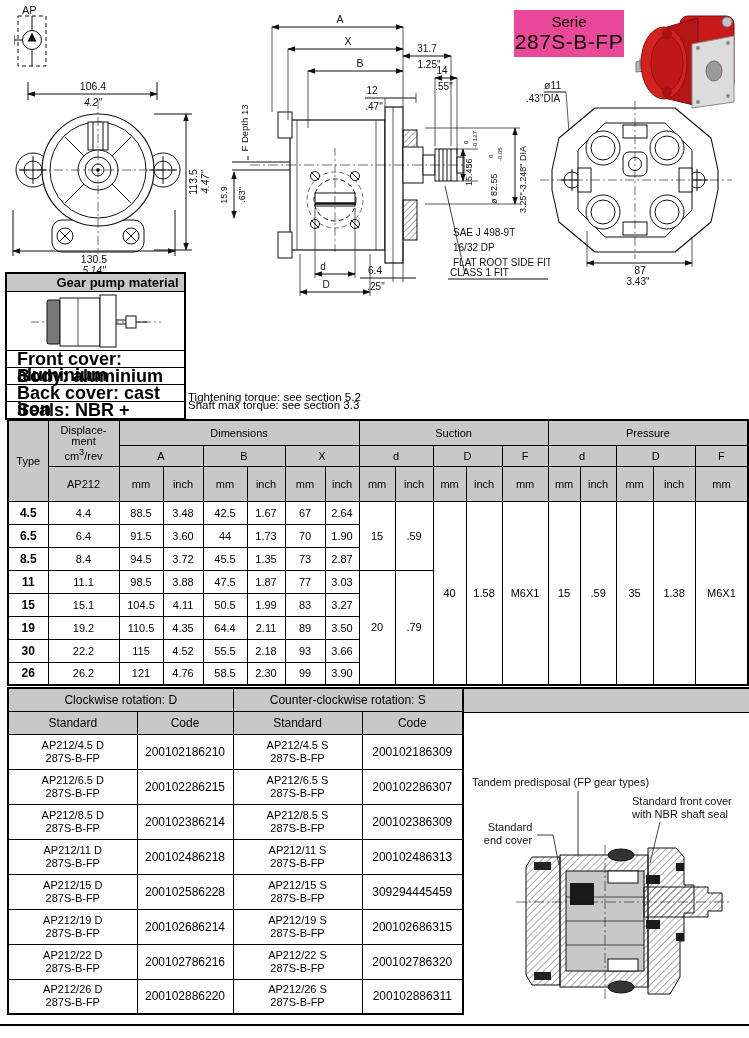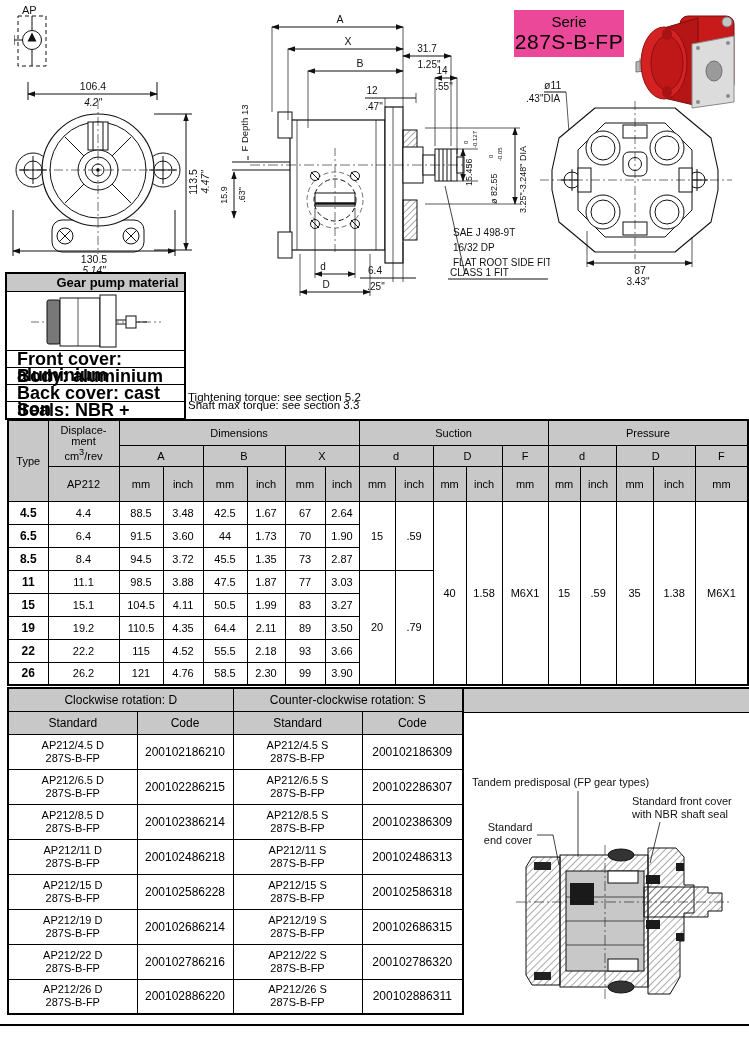--- a/index.html
+++ b/index.html
@@ -454,21 +454,21 @@
       <td class="tcol">19</td>
         <td>19.2</td>
       <td>110.5</td>
         <td>4.35</td>
       <td>64.4</td>
         <td>2.11</td>
       <td>89</td>
         <td>3.50</td>
     </tr>
     <tr>
-      <td class="tcol">22</td>
+      <td class="tcol">30</td>
         <td>22.2</td>
       <td>115</td>
         <td>4.52</td>
       <td>55.5</td>
         <td>2.18</td>
       <td>93</td>
         <td>3.66</td>
     </tr>
     <tr>
       <td class="tcol">26</td>
@@ -556,21 +556,21 @@
     <tr>
       <td class="std">
           <div>AP212/15 D</div>
           <div>287S-B-FP</div>
         </td>
       <td class="code">200102586228</td>
       <td class="std">
           <div>AP212/15 S</div>
           <div>287S-B-FP</div>
         </td>
-      <td class="code">200102586318</td>
+      <td class="code">309294445459</td>
     </tr>
     <tr>
       <td class="std">
           <div>AP212/19 D</div>
           <div>287S-B-FP</div>
         </td>
       <td class="code">200102686214</td>
       <td class="std">
           <div>AP212/19 S</div>
           <div>287S-B-FP</div>

